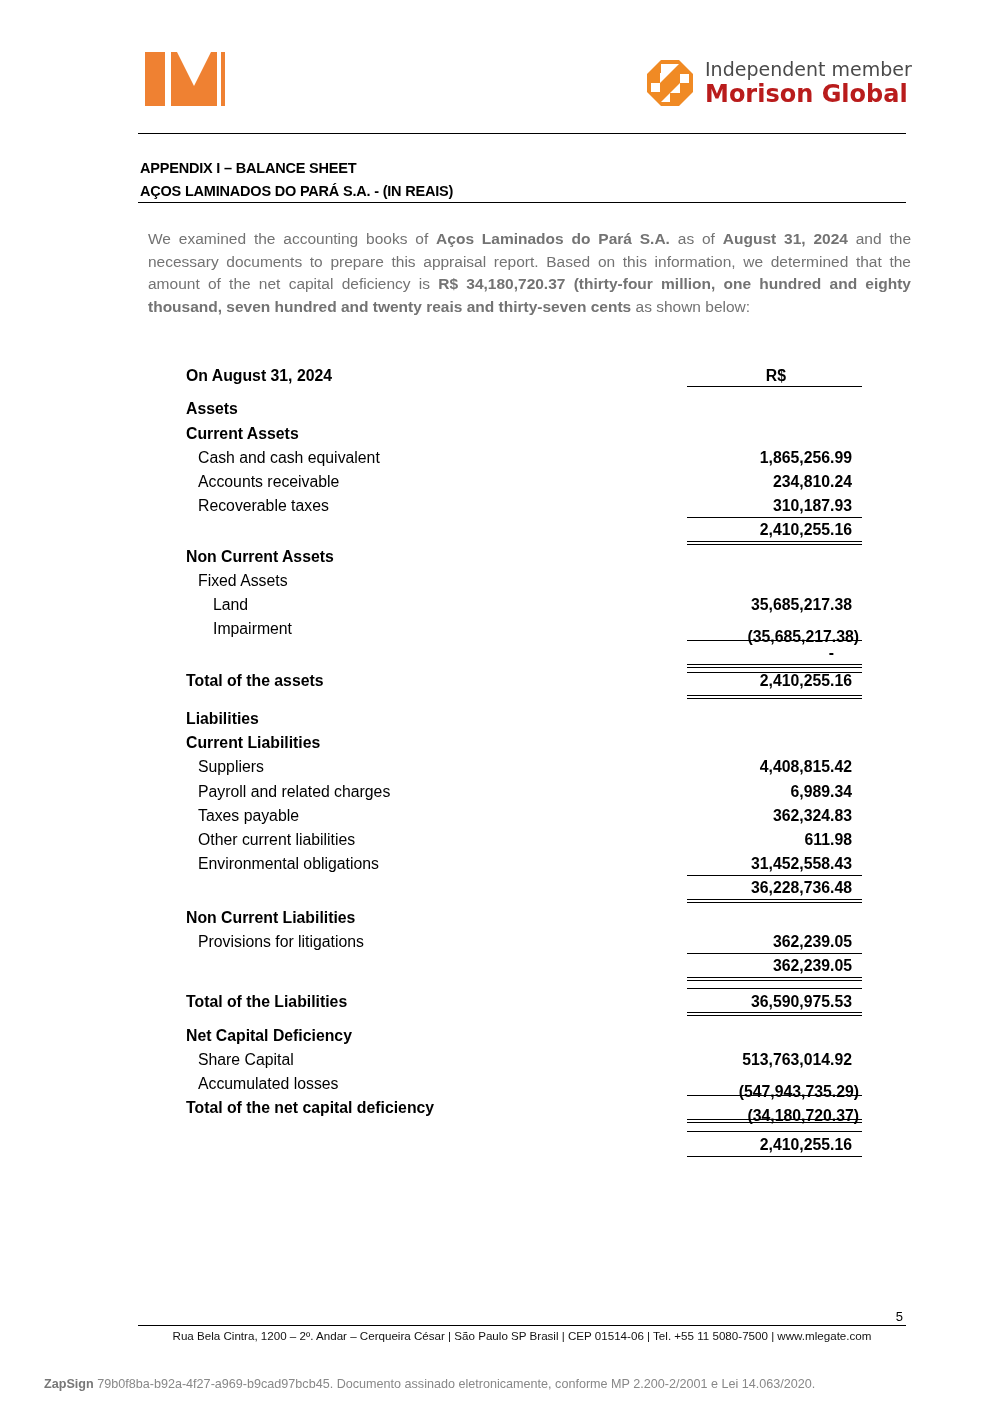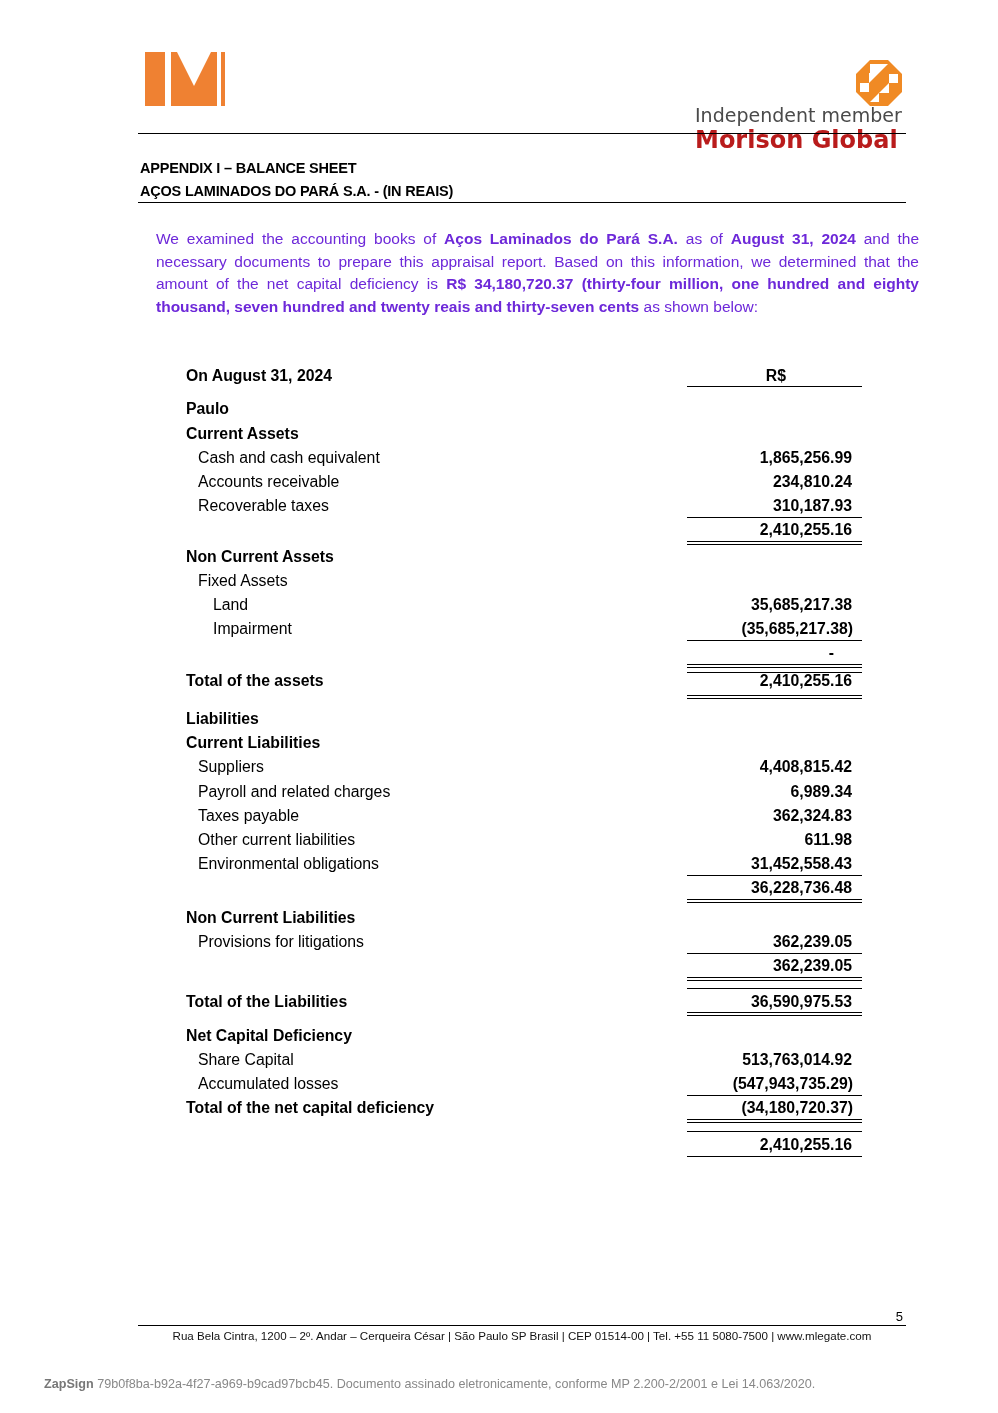--- a/index.html
+++ b/index.html
@@ -6,43 +6,43 @@
   body { width: 998px; height: 1413px; position: relative; overflow: hidden; font-family: "Liberation Sans", sans-serif; color: #000; }
 
   
   .logo-mlegate { position: absolute; left: 145px; top: 52px; height: 54px; display: flex; align-items: stretch; }
   .logo-bar { width: 20px; background: #ef8132; }
   .logo-m { position: relative; width: 46px; margin-left: 6px; background: #ef8132; overflow: hidden; }
   .logo-m .v { position: absolute; left: 6px; top: 0; width: 0; height: 0; border-left: 17px solid transparent; border-right: 17px solid transparent; border-top: 34px solid #ffffff; }
   .logo-sep { width: 4px; margin-left: 4px; background: #ef8132; }
   .logo-text { font-family: "DejaVu Sans", sans-serif; font-size: 66px; line-height: 54px; color: #1d3f3e; letter-spacing: 1px; margin-left: 4px; font-weight: normal; }
 
-  .morison { position: absolute; left: 683px; top: 60px; display: flex; align-items: flex-end; flex-direction: column; }
+  .morison { position: absolute; left: 647px; top: 60px; display: flex; align-items: flex-start; }
   .morison-icon { width: 46px; height: 46px; }
   .morison-text { margin-left: 12px; line-height: 1; }
   .morison-line1 { font-family: "DejaVu Sans", sans-serif; font-size: 19px; color: #4a4a4a; font-weight: normal; }
   .morison-line2 { font-family: "DejaVu Sans", sans-serif; font-size: 24px; color: #b91c1c; font-weight: bold; margin-top: 3px; }
 
   .rule { position: absolute; left: 138px; width: 768px; border-top: 1px solid #000; }
 
   .heading { position: absolute; left: 140px; font-family: "Liberation Sans", sans-serif; font-weight: bold; font-size: 14.5px; letter-spacing: -0.2px; text-align: center; }
 
-  .intro { position: absolute; left: 156px; top: 228px; width: 763px; font-family: "Liberation Sans", sans-serif; font-size: 15.5px; line-height: 22.7px; text-align: justify; color: #6d28d9; }
+  .intro { position: absolute; left: 148px; top: 228px; width: 763px; font-family: "Liberation Sans", sans-serif; font-size: 15.5px; line-height: 22.7px; text-align: justify; color: #737373; }
   .intro b { font-weight: bold; }
 
   
   .bs { position: absolute; left: 186px; top: 364px; width: 676px; font-family: "Liberation Sans", sans-serif; font-size: 15.8px; }
   .bs-row { position: absolute; left: 0; width: 676px; height: 24px; }
   .bs-label { position: absolute; left: 0; top: 3px; white-space: nowrap; }
   .bs-label.b { font-weight: bold; }
   .bs-label.i1 { left: 12px; }
   .bs-label.i2 { left: 27px; }
   .bs-val { position: absolute; right: 10px; top: 3px; white-space: nowrap; text-align: right; font-weight: bold; }
   .bs-val.b { font-weight: bold; }
-  .bs-val.paren { right: 9px; }
+  .bs-val.paren { right: 3px; margin-top: 8px; }
   .ln { position: absolute; left: 501px; width: 175px; border-top: 1px solid #000; }
 
   .footer-page { position: absolute; right: 95px; top: 1309px; font-family: "Liberation Sans", sans-serif; font-size: 13px; }
   .footer-addr { position: absolute; left: 138px; width: 768px; top: 1329px; text-align: center; font-family: "Liberation Sans", sans-serif; font-size: 11.6px; color: #111; }
   .zapsign { position: absolute; left: 44px; top: 1377px; font-family: "Liberation Sans", sans-serif; font-size: 12.6px; color: #888; white-space: nowrap; }
   .zapsign b { font-weight: bold; color: #777; }
 </style>
 </head>
 <body>
 
@@ -81,21 +81,21 @@
 <div class="intro"><span>We examined the accounting books of </span><b>Aços Laminados do Pará S.A.</b><span> as of </span><b>August 31, 2024</b><span> and the necessary documents to prepare this appraisal report. Based on this information, we determined that the amount of the net capital deficiency is </span><b>R$ 34,180,720.37 (thirty-four million, one hundred and eighty thousand, seven hundred and twenty reais and thirty-seven cents</b><span> as shown below:</span></div>
 
 <div class="bs">
   <div class="bs-row" style="top:0px">
     <span class="bs-label b">On August  31, 2024</span>
     <span class="bs-val b" style="right:76px">R$</span>
   </div>
   <div class="ln" style="top:22px"></div>
 
   <div class="bs-row" style="top:33px">
-      <span class="bs-label b">Paulo</span>
+      <span class="bs-label b">Assets</span>
     </div>
   <div class="bs-row" style="top:58px">
       <span class="bs-label b">Current Assets</span>
     </div>
 
   <div class="bs-row" style="top:82px">
       <span class="bs-label i1">Cash and cash equivalent</span>
       <span class="bs-val">1,865,256.99</span>
     </div>
   <div class="bs-row" style="top:106px">
@@ -215,15 +215,15 @@
     <div class="ln" style="top:758px"></div>
   <div class="ln" style="top:767px"></div>
   <div class="bs-row" style="top:769px">
       <span class="bs-val b">2,410,255.16</span>
     </div>
   <div class="ln" style="top:792px"></div>
 </div>
 
 <div class="footer-page">5</div>
 <div class="rule" style="top:1325px"></div>
-<div class="footer-addr">Rua Bela Cintra, 1200 – 2º. Andar – Cerqueira César | São Paulo SP Brasil | CEP 01514-00 | Tel. +55 11 5080-7500 | www.mlegate.com</div>
+<div class="footer-addr">Rua Bela Cintra, 1200 – 2º. Andar – Cerqueira César | São Paulo SP Brasil | CEP 01514-06 | Tel. +55 11 5080-7500 | www.mlegate.com</div>
 
 <div class="zapsign"><b>ZapSign</b><span> 79b0f8ba-b92a-4f27-a969-b9cad97bcb45.  Documento assinado eletronicamente, conforme MP 2.200-2/2001 e Lei 14.063/2020.</span></div>
 
 </body></html>

